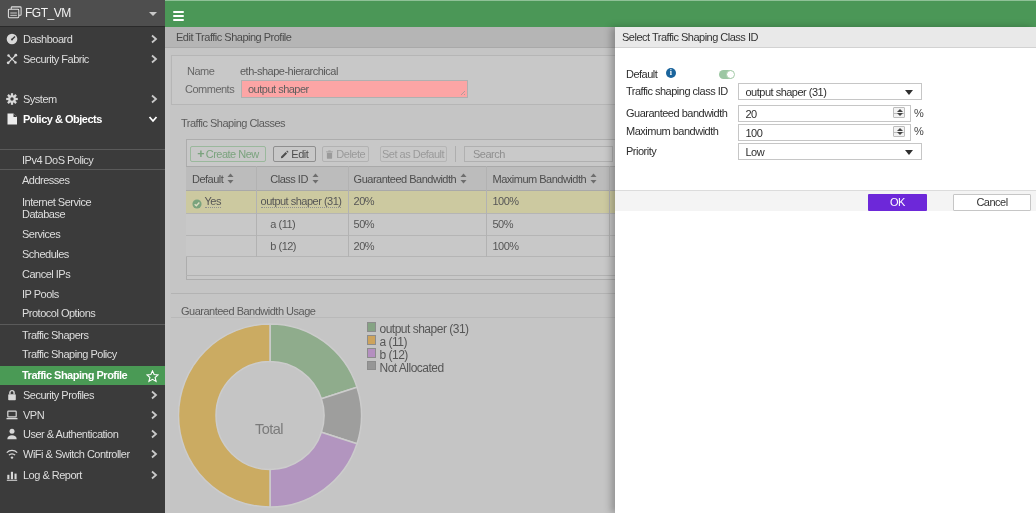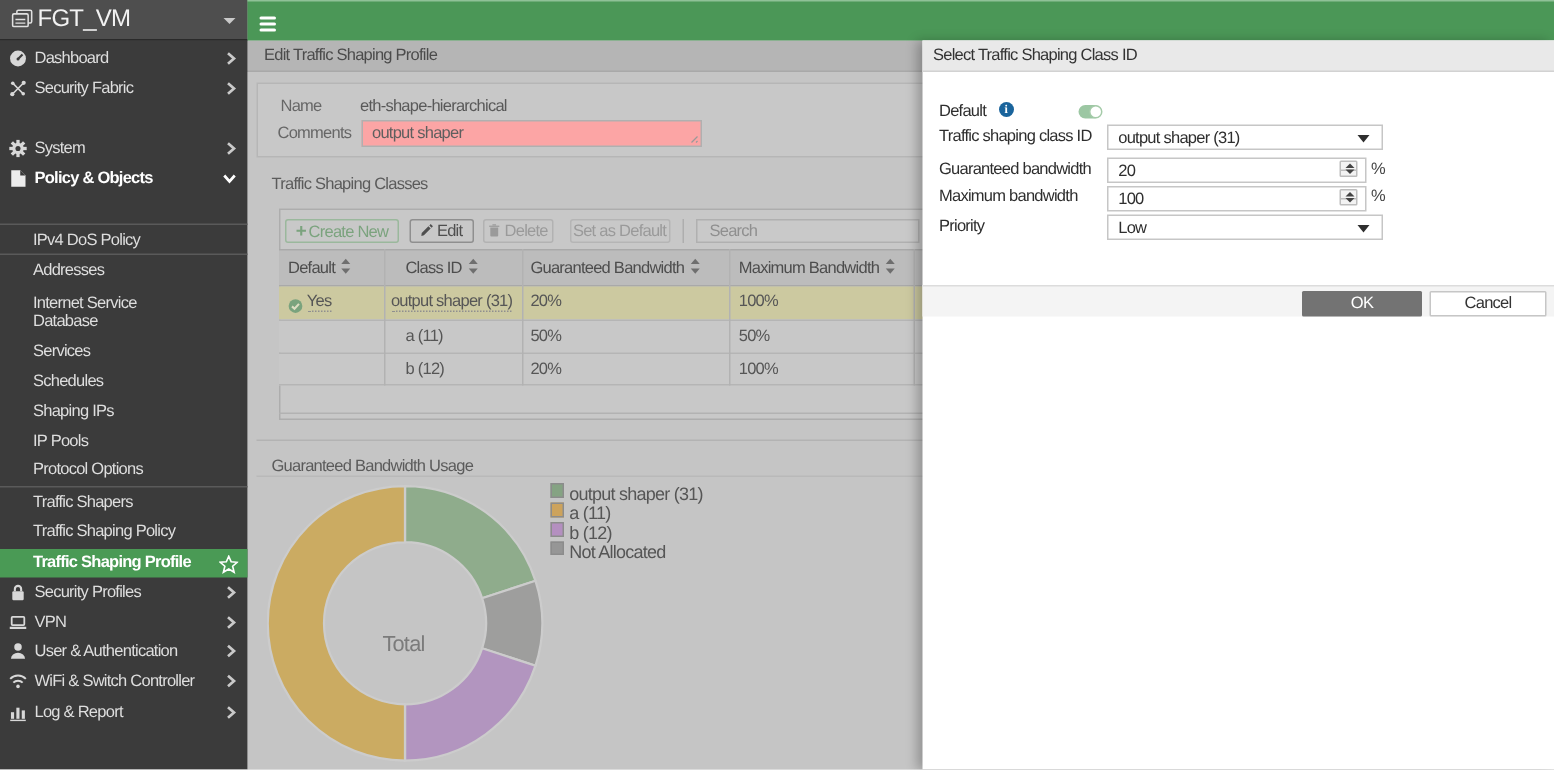--- a/index.html
+++ b/index.html
@@ -3,21 +3,21 @@
 <meta charset="utf-8">
 <style>
 *{margin:0;padding:0;box-sizing:border-box}
 html,body{width:1036px;height:513px;overflow:hidden}
 body{position:relative;font-family:"Liberation Sans",sans-serif;background:#fff;font-size:11px;letter-spacing:-0.5px}
 .abs{position:absolute}
 
 #side{position:absolute;left:0;top:0;width:165px;height:513px;background:#3b3b3b}
 #sideTop{position:absolute;left:0;top:0;width:165px;height:27px;background:#4e4e4e;border-bottom:1px solid #2a2a2a}
 #sideTop .lg{position:absolute;left:7px;top:5px}
-#sideTop .nm{position:absolute;left:25px;top:0;line-height:26px;color:#f2f2f2;font-size:16px}
+#sideTop .nm{position:absolute;left:25px;top:0;line-height:26px;color:#f2f2f2;font-size:12px}
 #sideTop .cr{position:absolute;right:8px;top:12px;width:0;height:0;border-left:4px solid transparent;border-right:4px solid transparent;border-top:4.5px solid #c9c9c9}
 .mi{position:absolute;left:0;width:165px;height:20px;line-height:20px;color:#dedede}
 .mi .ic{position:absolute;left:6px;top:4px;width:12px;height:12px}
 .mi .tx{position:absolute;left:23px;top:0;white-space:nowrap}
 .mi2 .tx{left:22px}
 .chev{position:absolute;right:7px;top:5px}
 .sep{position:absolute;left:0;width:165px;height:1px;background:#5a5a5a}
 #selrow{position:absolute;left:0;top:366px;width:165px;height:19px;background:#4a9a55;color:#fff;font-weight:bold;line-height:19px}
 
 #nav{position:absolute;left:165px;top:0;width:871px;height:27px;background:#4b9757;border-top:1px solid #8fc197}
@@ -213,21 +213,21 @@
 <div class="mi mi2" style="top:223.6px">
       <span class="tx">Services</span>
     </div>
 <div class="mi mi2" style="top:189px;height:33px;line-height:12.5px">
       <span class="tx" style="top:6.5px">Internet Service<br>Database</span>
     </div>
 <div class="mi mi2" style="top:244px">
       <span class="tx">Schedules</span>
     </div>
 <div class="mi mi2" style="top:264px">
-      <span class="tx">Shaping IPs</span>
+      <span class="tx">Cancel IPs</span>
     </div>
 <div class="mi mi2" style="top:283.6px">
       <span class="tx">IP Pools</span>
     </div>
 <div class="mi mi2" style="top:303.3px">
       <span class="tx">Protocol Options</span>
     </div>
 <div class="sep" style="top:324px"></div>
 <div class="mi mi2" style="top:325px">
       <span class="tx">Traffic Shapers</span>
@@ -321,16 +321,16 @@
 <div class="mctl" style="top:97px;width:173px;height:17px">100</div>
 <div class="spin" style="left:278px;top:98.5px">
       <span class="u"></span>
       <span class="m"></span>
       <span class="d"></span>
     </div>
 <div class="abs" style="left:299px;top:98px;color:#444">%</div>
 <div class="mlbl" style="top:118px">Priority</div>
 <div class="mctl" style="top:116px;width:184px;height:17px">Low<span class="caret" style="right:8px;top:6px"></span></div>
 <div id="mfoot">
-  <div class="abs" style="left:253px;top:2.5px;width:80px;height:17px;background:#737373;color:#fff;text-align:center;line-height:17px;border-radius:1px">OK</div>
+  <div class="abs" style="left:253px;top:2.5px;width:59px;height:17px;background:#6d28d9;color:#fff;text-align:center;line-height:17px;border-radius:1px">OK</div>
   <div class="abs" style="left:338px;top:2.5px;width:78px;height:17px;background:#fff;border:1px solid #c6c6c6;color:#333;text-align:center;line-height:15px;border-radius:1px">Cancel</div>
 </div>
 </div>
 
 </body></html>

